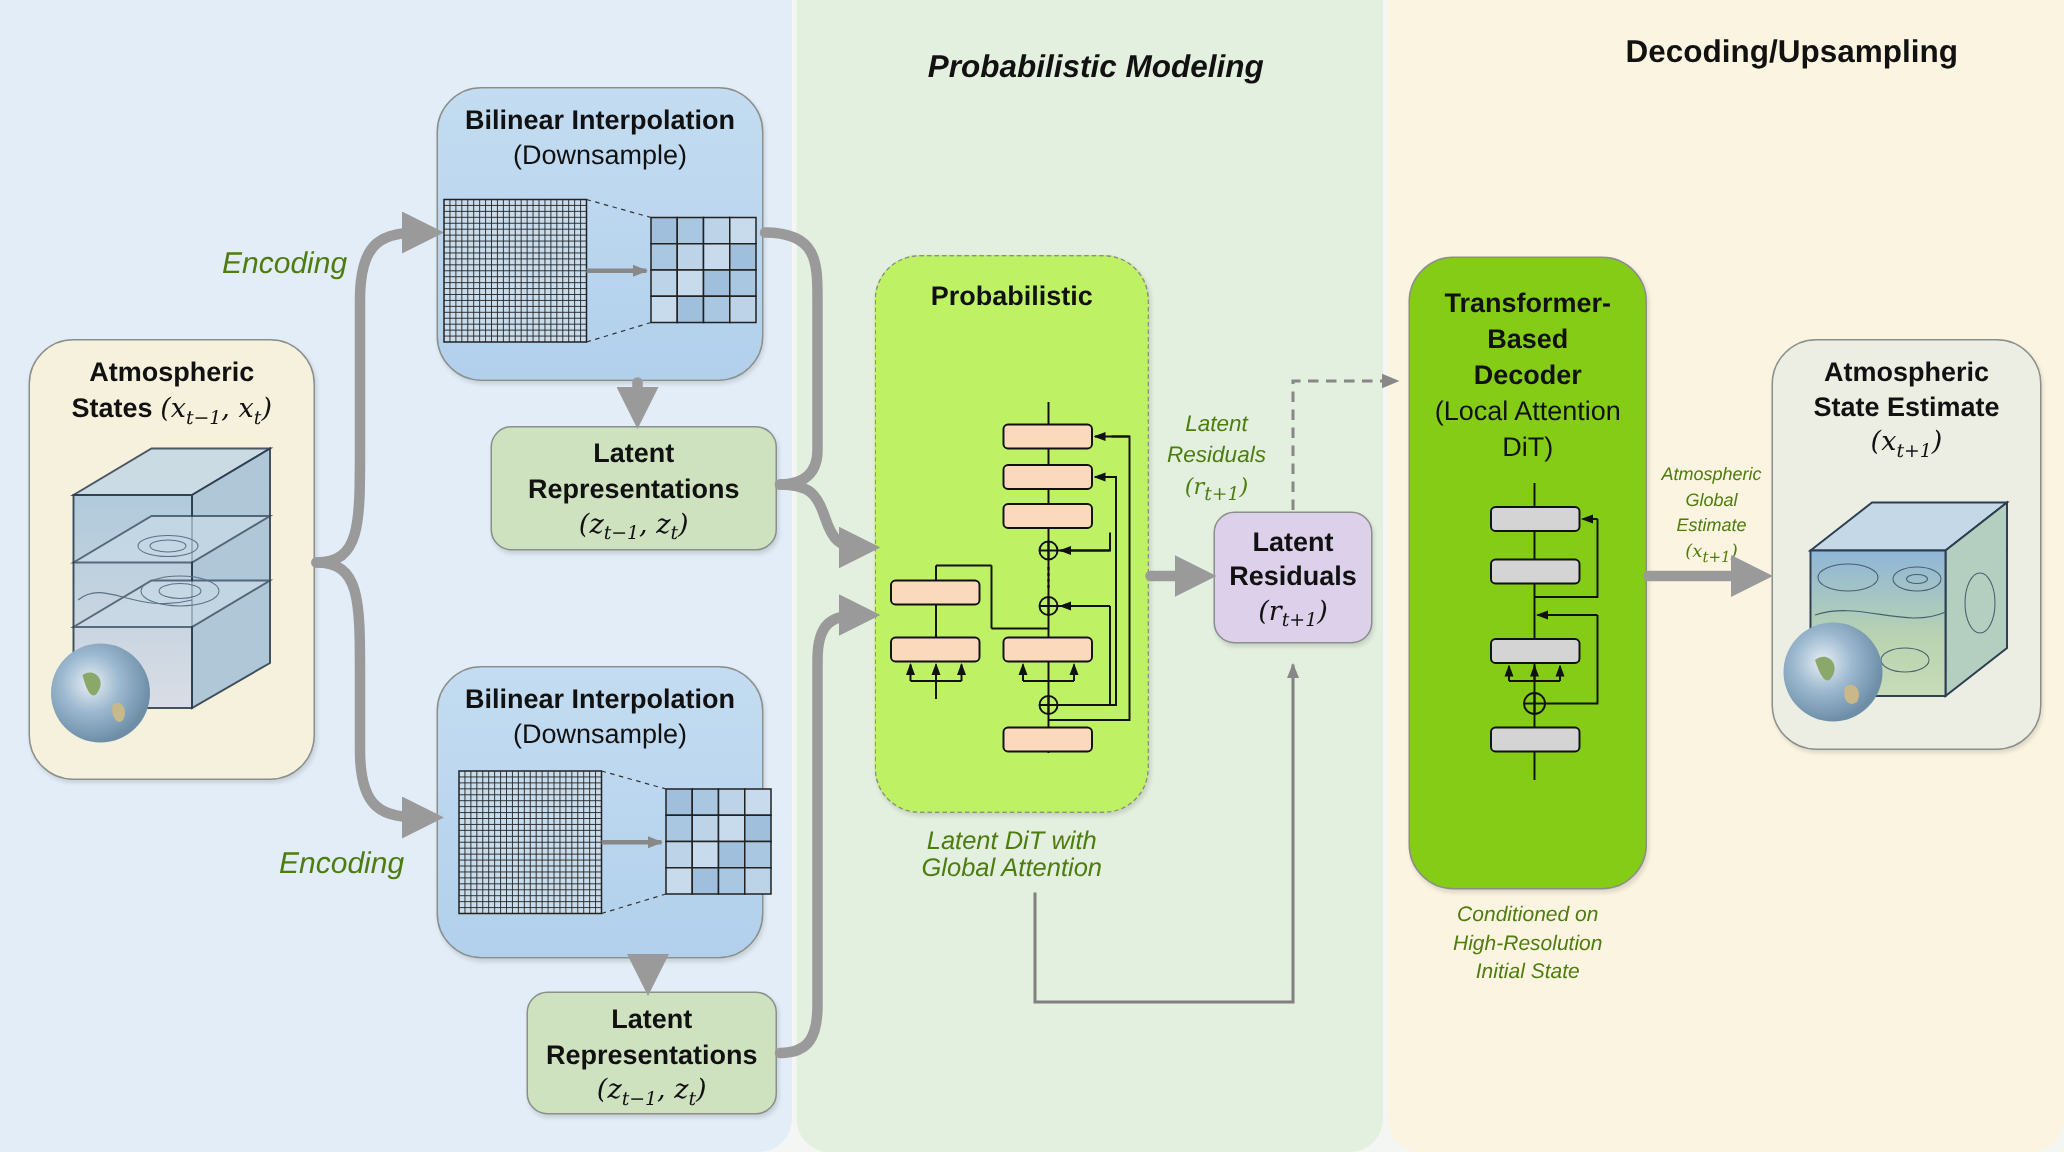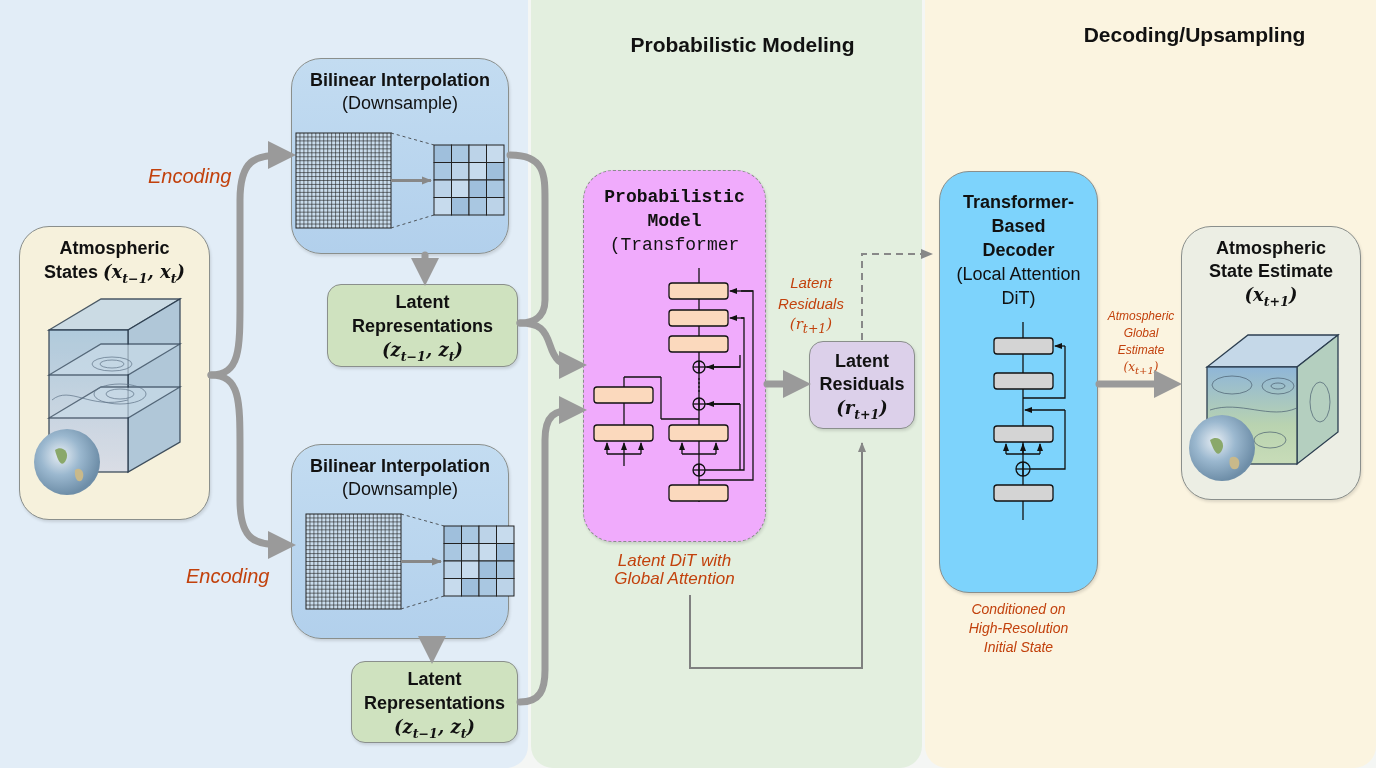--- a/index.html
+++ b/index.html
@@ -14,38 +14,38 @@
   #panel-dec { left: 925px; width: 451px; background: #fbf4e0; border-radius: 0 0 22px 22px; }
   .panel-title {
     position: absolute; text-align: center; font-weight: bold; font-size: 21px; line-height: 29px;
   }
   .box {
     position: absolute; box-sizing: border-box; border-radius: 30px;
     border: 1.5px solid #8a8f8c; text-align: center;
     box-shadow: 1px 2px 3px rgba(0,0,0,0.12);
   }
   .t-bold { font-weight: bold; }
-  .math { font-family: "DejaVu Serif", serif; font-style: italic; font-weight: bold; }
+  .math { font-family: "DejaVu Serif", serif; font-style: italic; font-weight: normal; }
   .math sub { font-size: 0.7em; }
-  .cap { position: absolute; text-align: center; font-style: italic; color: #c2410c; }
+  .cap { position: absolute; text-align: center; font-style: italic; color: #4d7c0f; }
   svg.overlay { position: absolute; left: 0; top: 0; width: 1376px; height: 768px; pointer-events: none; }
   .atm { background: #f6f1dc; }
   .bil { background: linear-gradient(180deg, #c3dcf1, #b2d0ec); }
   .lat { background: #cfe2bf; }
-  .prob { background: #f0abfc; border: 1.5px dashed #8a8f8c; font-family: Liberation Mono, monospace; }
+  .prob { background: #bef264; border: 1.5px dashed #8a8f8c; }
   .resid { background: #dcd0ea; }
-  .dec { background: #7dd3fc; }
+  .dec { background: #84cc16; }
   .est { background: #eceee4; }
 </style>
 </head>
 <body>
 
 <div class="panel" id="panel-enc"></div>
 <div class="panel" id="panel-prob">
-  <div class="panel-title" style="left:16px; width:391px; top:30px;">
+  <div class="panel-title" style="left:4px; width:391px; top:30px;font-style:italic;">
     <div>Probabilistic Modeling</div>
   </div>
 </div>
 <div class="panel" id="panel-dec">
   <div class="panel-title" style="left:0; width:539px; top:20px;">Decoding/Upsampling</div>
 </div>
 
 <div class="box atm" style="left:19px; top:226px; width:191px; height:294px;">
   <div style="font-weight:bold; font-size:18px; line-height:24px; margin-top:9px;">
     <div>Atmospheric</div>
@@ -84,21 +84,20 @@
   <div style="font-weight:bold; font-size:18px; line-height:24px; margin-top:5px;">
     <div>Latent</div>
     <div>Representations</div>
     <div class="math"><span>(z</span><sub>t−1</sub><span>, z</span><sub>t</sub><span>)</span></div>
   </div>
 </div>
 
 <div class="box prob" style="left:583px; top:170px; width:183px; height:372px;">
   <div style="font-size:18px; line-height:24px; margin-top:14px;">
     <div class="t-bold">Probabilistic</div>
-    <div><span class="t-bold">Model</span><span> (Transformer</span></div>
   </div>
 </div>
 <div class="cap" style="left:583px; top:552px; width:183px; font-size:17px; line-height:18px;">
   <div>Latent DiT with</div>
   <div>Global Attention</div>
 </div>
 
 <div class="cap" style="left:768px; top:272px; width:86px; font-size:15px; line-height:21px;">
   <div>Latent</div>
   <div>Residuals</div>

